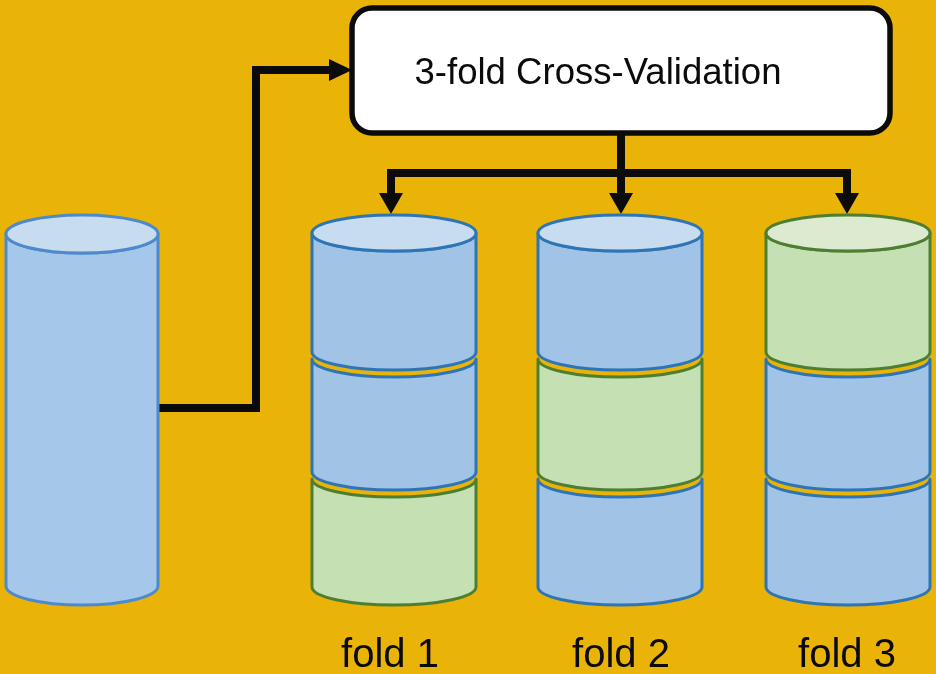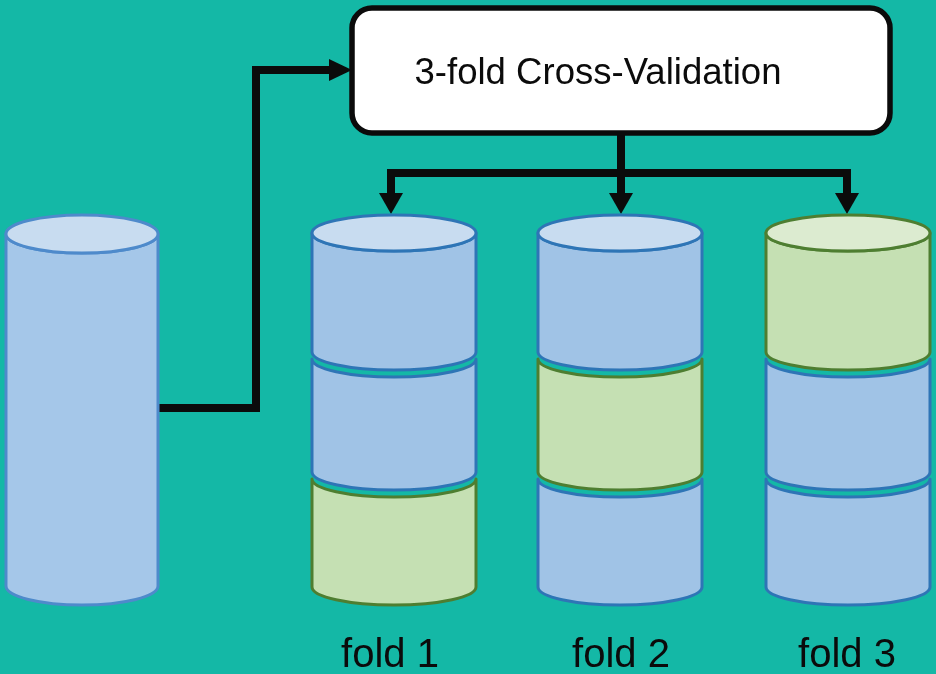--- a/index.html
+++ b/index.html
@@ -4,21 +4,21 @@
 <style>
   html, body {
     margin: 0;
     padding: 0;
     background: #ffffff;
   }
   .stage {
     position: relative;
     width: 936px;
     height: 674px;
-    background: #14b8a6;
+    background: #eab308;
     overflow: hidden;
     font-family: "Liberation Sans", sans-serif;
   }
   svg text {
     font-family: "Liberation Sans", sans-serif;
     fill: #0b0b0b;
   }
   .box-title {
     font-size: 37px;
     font-weight: 400;

